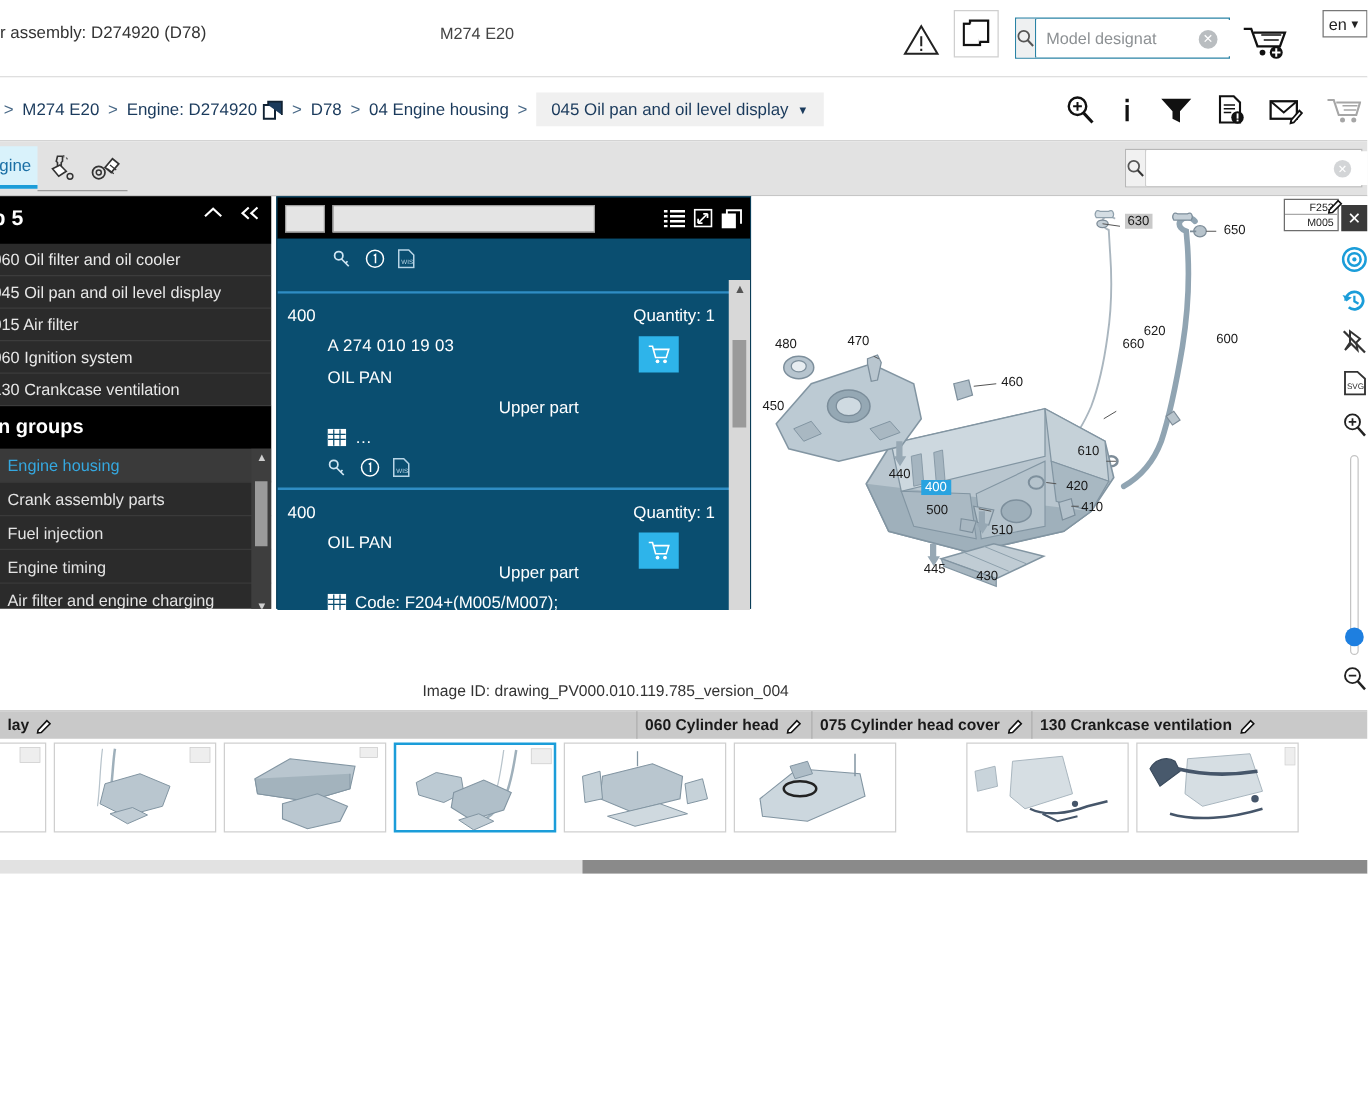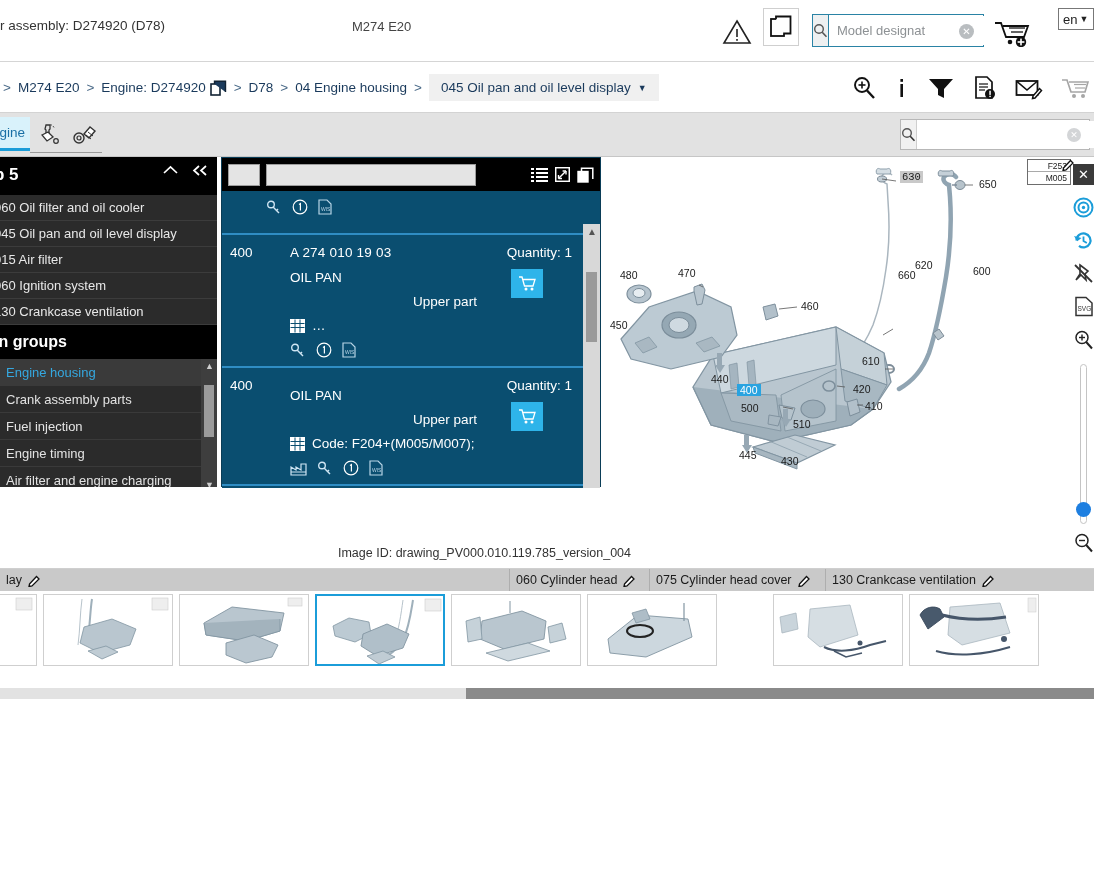--- a/index.html
+++ b/index.html
@@ -182,21 +182,21 @@
     height: 44px; background: #0a4e70; display: flex; align-items: flex-start;
     padding: 8px 0 0 44px; border-bottom: 2px solid #2f8dc4;
   }
   .part-card {
     position: relative; padding: 10px 0 8px 0; border-bottom: 2px solid #2f8dc4;
     background: #0a4e70;
   }
   .pc-num {
     position: absolute; left: 8px; top: 10px; font-size: 13.5px; color: #fff;
   }
-  .pc-body { padding-left: 68px; }
+  .pc-body { padding-left: 40px; margin-top: 24px; }
   .pc-pn { font-size: 13.5px; color: #fff; letter-spacing: .2px; }
   .pc-name { font-size: 13.5px; color: #fff; margin-top: 10px; }
   .pc-sub { font-size: 13.5px; color: #fff; margin-top: 9px; text-align: center; }
   .pc-code {
     font-size: 13.5px; color: #fff; margin-top: 9px;
     display: flex; align-items: center; gap: 7px;
   }
   .pc-icons { margin-top: 9px; display: flex; align-items: center; gap: 10px; }
   .pc-qty {
     position: absolute; right: 28px; top: 10px; font-size: 13.5px; color: #fff;
@@ -248,41 +248,41 @@
   .zoom-handle {
     position: absolute; left: -5px; bottom: 6px; width: 15px; height: 15px;
     border-radius: 50%; background: #1e7fe0; cursor: pointer;
   }
 
   .drawing { position: absolute; left: 0; top: 0; width: 493px; height: 390px; }
   .cal {
     position: absolute; font-size: 10.5px; color: #1a1a1a;
     font-family: "Liberation Sans", sans-serif; white-space: nowrap;
   }
-  .cal.boxed { background: #c9c9c9; padding: 0 2px; font-family: Liberation Mono, monospace; }
+  .cal.boxed { background: #c9c9c9; padding: 0 2px; }
   .cal.sel { background: #29a3e0; color: #fff; padding: 0 3px; }
 
   .imgid {
     position: absolute; left: 0; top: 546px; width: 969px; text-align: center;
     font-size: 12.5px; color: #333;
   }
 
   
   .strip {
     position: absolute; left: 0; top: 568px; width: 1094px; height: 122px;
     background: #fff; border-top: 1px solid #cfcfcf;
   }
   .strip-labels {
     position: absolute; left: 0; top: 0; width: 1094px; height: 22px;
     background: #c9c9c9; display: flex; align-items: center;
   }
   .slab {
     height: 22px; display: flex; align-items: center; gap: 6px;
     font-size: 12.5px; color: #1a1a1a; padding: 0 6px;
-    border-right: 1px solid #aeaeae; cursor: pointer; white-space: nowrap;
+    border-right: 1px solid #aeaeae; cursor: pointer; white-space: nowrap; font-weight: bold;
   }
   .thumbs {
     position: absolute; left: 0; top: 22px; width: 1094px; height: 78px;
     display: flex; align-items: flex-start; gap: 0;
   }
   .thumb-cell {
     width: 136px; height: 78px; padding: 3px; flex: 0 0 136px;
     display: flex; align-items: center; justify-content: center;
     cursor: pointer;
   }

